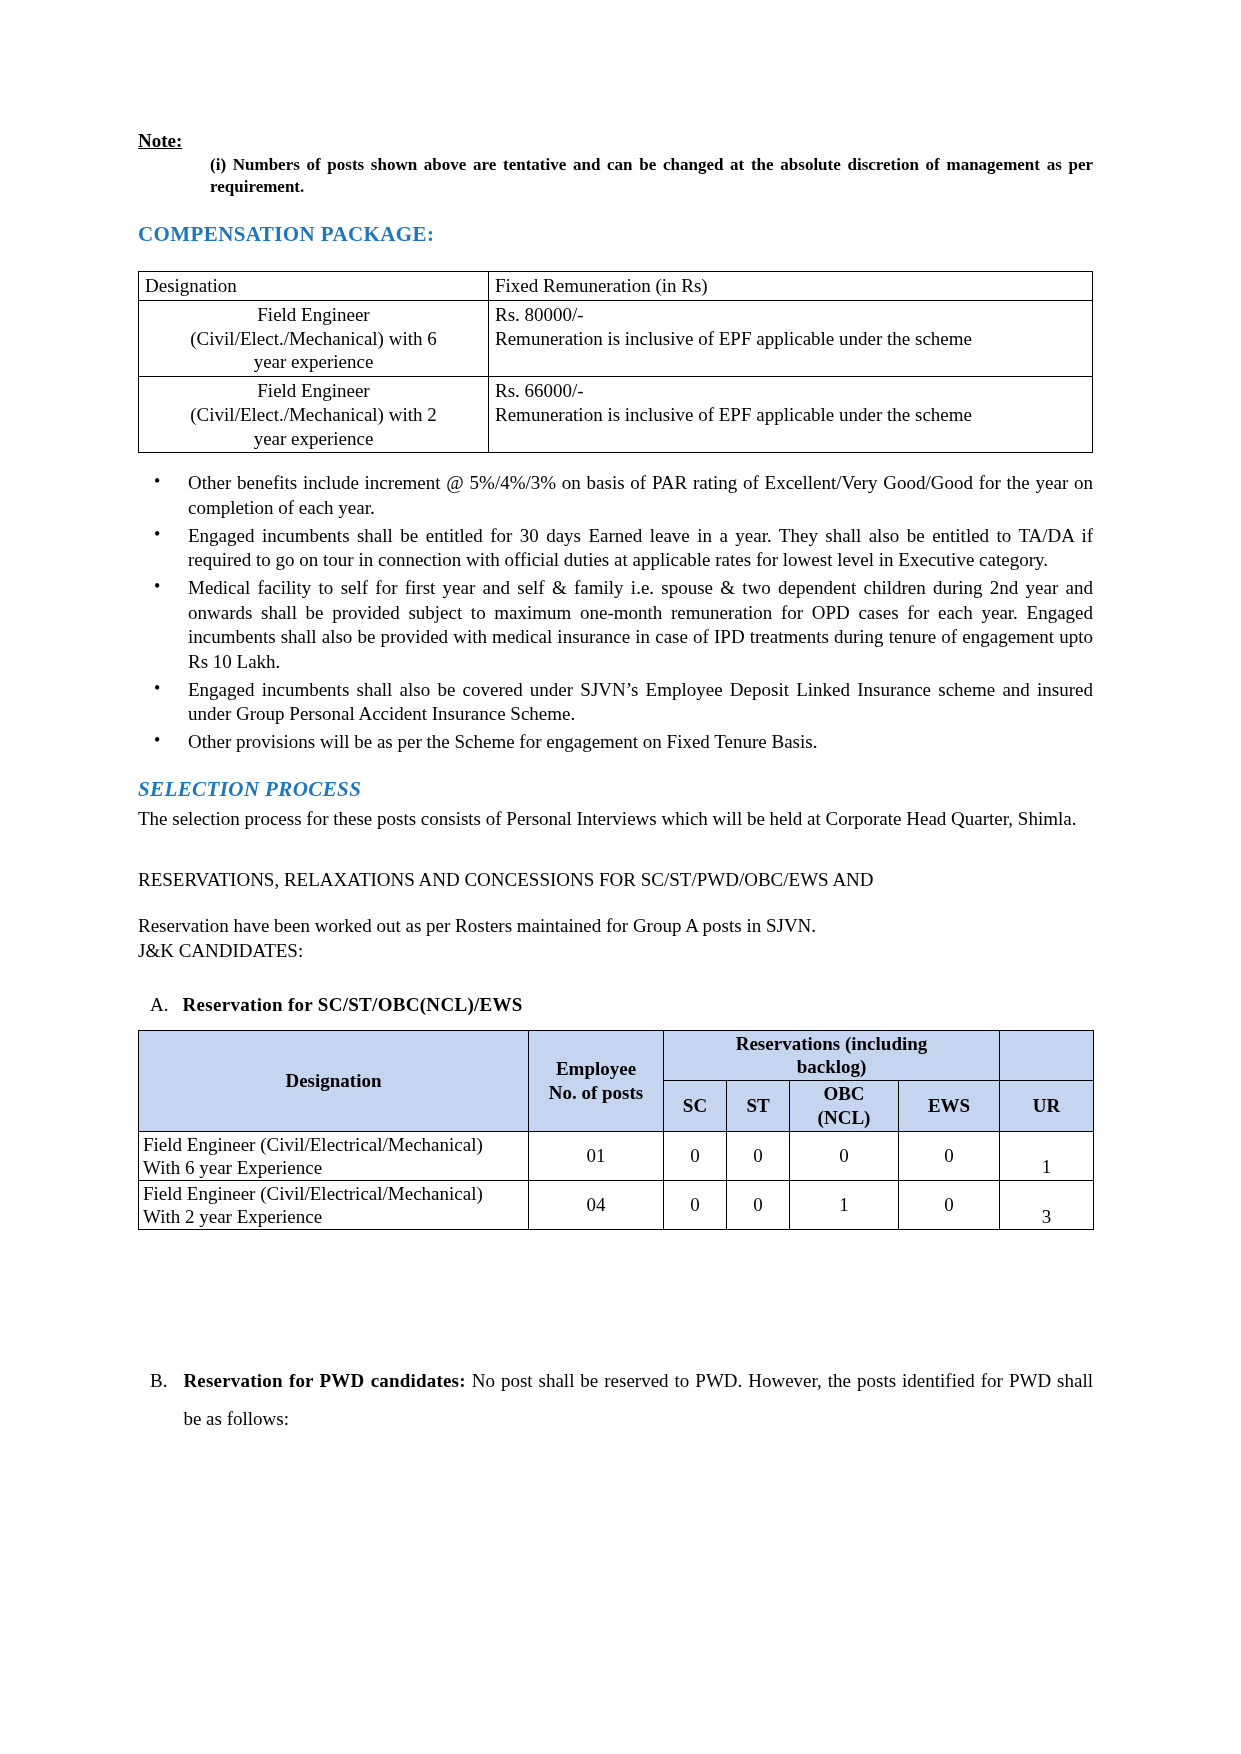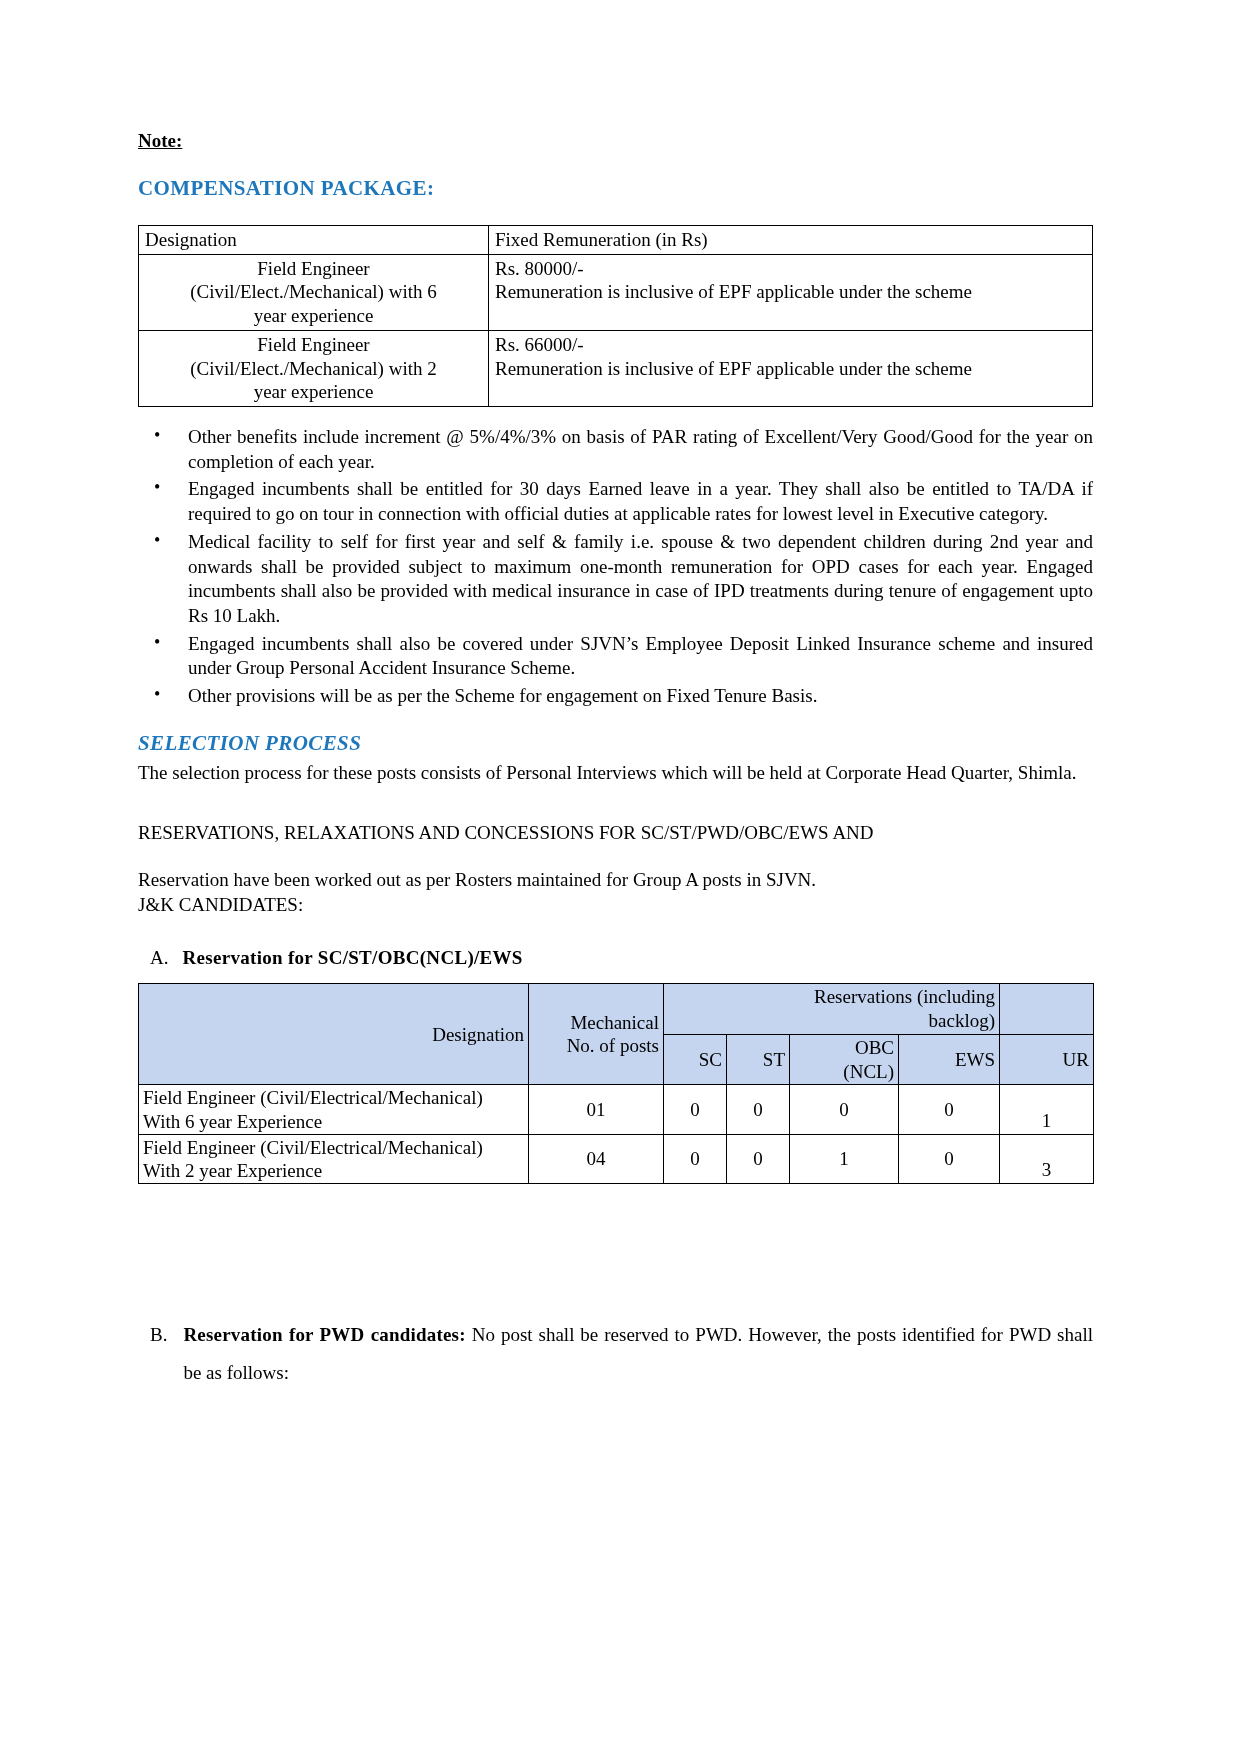--- a/index.html
+++ b/index.html
@@ -127,22 +127,22 @@
     table-layout: fixed;
     margin-top: 14px;
     font-size: 19px;
   }
   table.resv th, table.resv td {
     border: 1.2px solid #000;
     padding: 1px 4px;
   }
   table.resv thead th {
     background: #c5d5ef;
-    font-weight: normal;
-    text-align: right;
+    font-weight: bold;
+    text-align: center;
     vertical-align: middle;
   }
   table.resv td.desig {
     text-align: left;
     vertical-align: top;
     line-height: 1.22;
   }
   table.resv td.num {
     text-align: center;
     vertical-align: middle;
@@ -165,20 +165,21 @@
   .sec-b .blabel { font-weight: bold; letter-spacing: 0.2px; }
 </style>
 </head>
 <body>
 
 <div class="page">
   <div class="content">
 
     <div>
       <div class="note-label">Note:</div>
+      <div class="note-body">(i) Numbers of posts shown above are tentative and can be changed at the absolute discretion of management as per requirement.</div>
     </div>
 
     <div class="heading-blue h-comp">COMPENSATION PACKAGE:</div>
 
     <table class="comp">
       <tbody>
         <tr>
           <td class="desig-head">Designation</td>
           <td>Fixed Remuneration (in Rs)</td>
         </tr>
@@ -235,21 +236,21 @@
         <col style="width:63px">
         <col style="width:63px">
         <col style="width:109px">
         <col style="width:101px">
         <col style="width:94px">
       </colgroup>
       <thead>
         <tr>
           <th rowspan="2">Designation</th>
           <th rowspan="2">
-            <div>Mechanical</div>
+            <div>Employee</div>
             <div>No. of posts</div>
           </th>
           <th colspan="4">
             <div>Reservations (including</div>
             <div>backlog)</div>
           </th>
           <th rowspan="1"></th>
         </tr>
         <tr>
           <th>SC</th>

